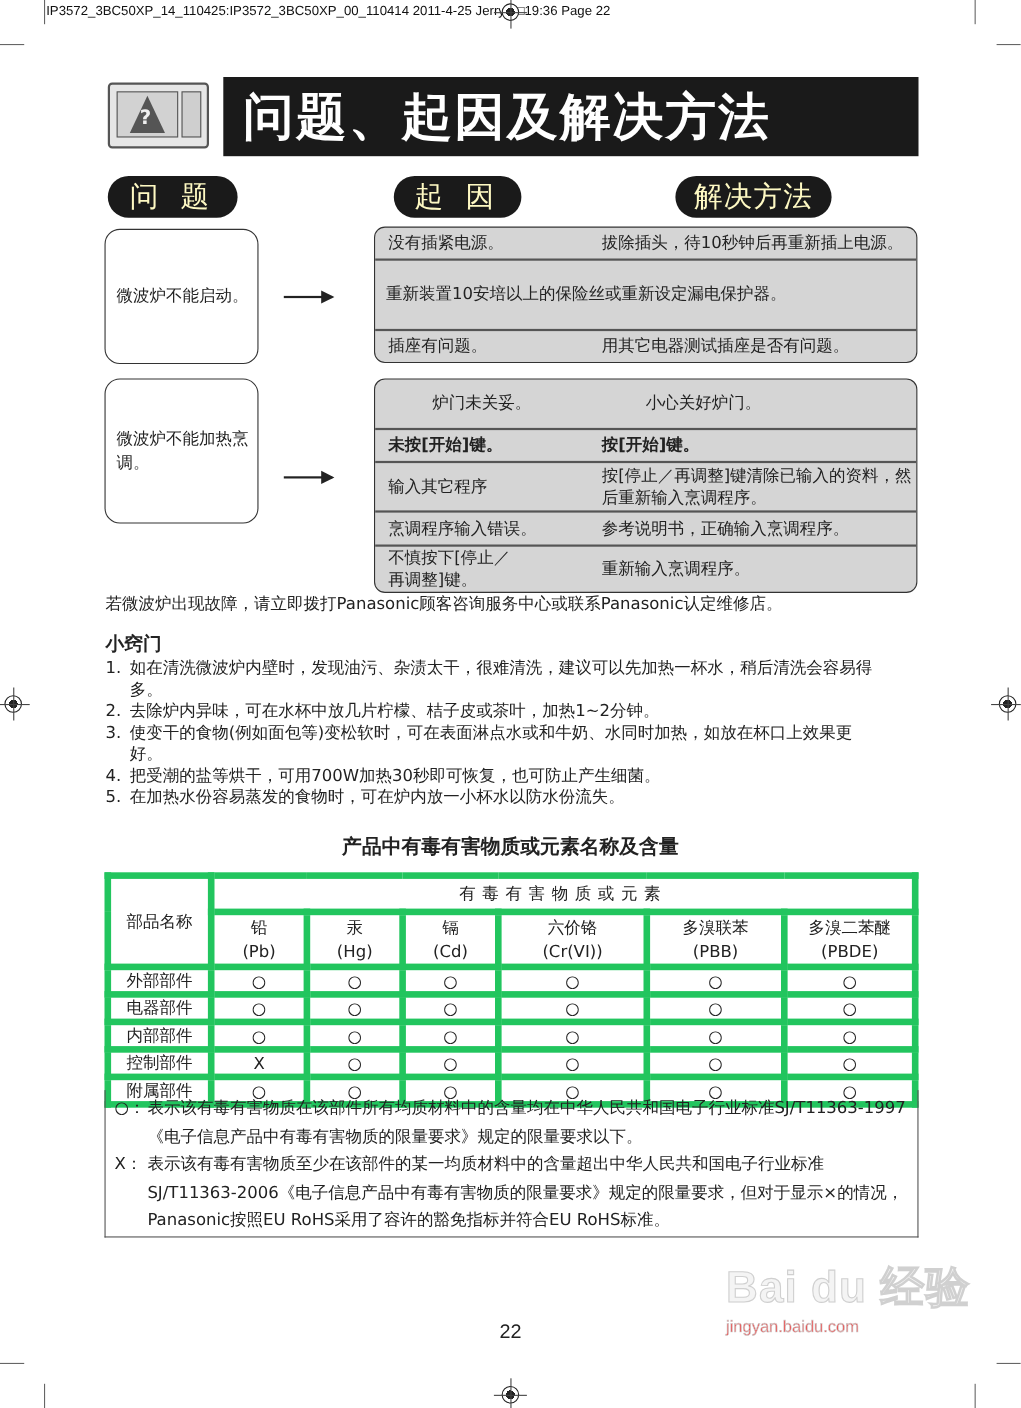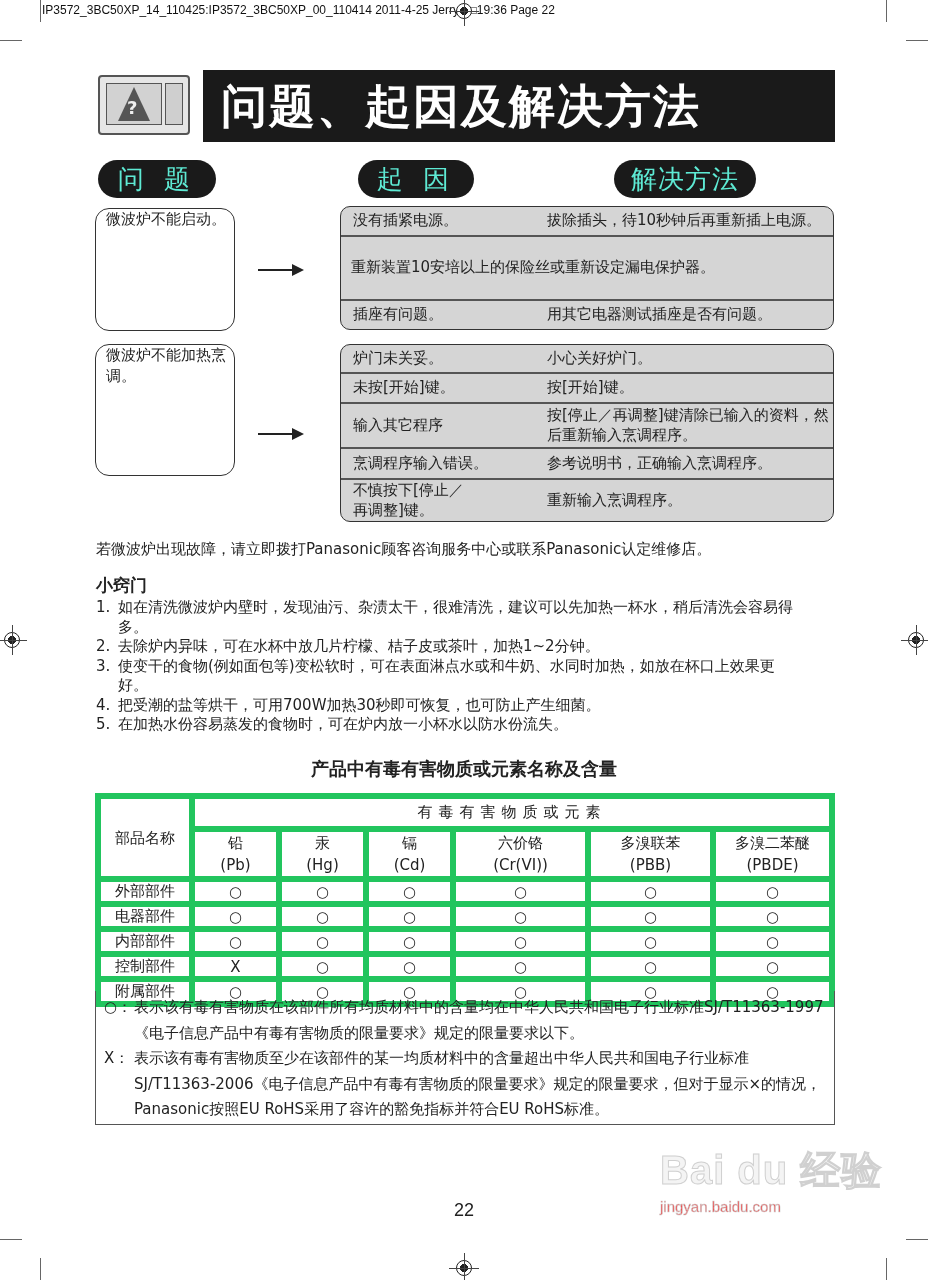--- a/index.html
+++ b/index.html
@@ -14,23 +14,23 @@
   .reg::after { top: -8px; bottom: -8px; left: 6.5px; width: 1px; }
 
   .title-icon { position: absolute; left: 98px; top: 75px; width: 92px; height: 60px; border: 2px solid #555; border-radius: 4px; background: #e6e6e6; }
   .title-icon .screen { position: absolute; left: 6px; top: 6px; width: 56px; height: 42px; border: 1.5px solid #555; background: #d2d2d2; }
   .title-icon .panel { position: absolute; right: 5px; top: 6px; width: 18px; height: 42px; border: 1.5px solid #555; background: #cfcfcf; }
   .title-icon .tri { position: absolute; left: 18px; top: 10px; width: 0; height: 0; border-left: 16px solid transparent; border-right: 16px solid transparent; border-bottom: 34px solid #555; }
   .title-icon .q { position: absolute; left: 27px; top: 20px; font-size: 18px; font-weight: bold; color: #eee; }
 
   .title-bar { position: absolute; left: 203px; top: 70px; width: 632px; height: 72px; background: #1a1a1a; color: #fff; font-size: 46px; font-weight: bold; padding-left: 18px; line-height: 72px; letter-spacing: 2px; }
 
-  .pill { position: absolute; top: 160px; height: 38px; background: #1a1a1a; color: #5eead4; border-radius: 19px; font-size: 26px; line-height: 38px; text-align: center; letter-spacing: 6px; }
-
-  .problem-box { position: absolute; left: 95px; width: 140px; border: 1.5px solid #333; border-radius: 14px; background: #fff; font-size: 15px; display: flex; align-items: flex-start; padding: 0 6px 0 10px; line-height: 1.4; }
+  .pill { position: absolute; top: 160px; height: 38px; background: #1a1a1a; color: #fef9c3; border-radius: 19px; font-size: 26px; line-height: 38px; text-align: center; letter-spacing: 6px; }
+
+  .problem-box { position: absolute; left: 95px; width: 140px; border: 1.5px solid #333; border-radius: 14px; background: #fff; font-size: 15px; display: flex; align-items: center; padding: 0 6px 0 10px; line-height: 1.4; }
   .arrow { position: absolute; left: 258px; width: 44px; height: 2px; background: #222; }
   .arrow::after { content: ""; position: absolute; right: -2px; top: -5px; border-left: 12px solid #222; border-top: 6px solid transparent; border-bottom: 6px solid transparent; }
 
   .cause-panel { position: absolute; left: 340px; width: 494px; border: 1.5px solid #333; border-radius: 10px; background: #d5d5d5; overflow: hidden; }
   .cause-row { display: flex; border-top: 2px solid #555; font-size: 15px; line-height: 1.3; align-items: center; }
   .cause-row:first-child { border-top: none; }
   .cause-row .c { width: 196px; padding: 4px 10px 4px 12px; }
   .cause-row .s { flex: 1; padding: 4px 4px 4px 10px; }
 
   .notice { position: absolute; left: 96px; top: 540px; font-size: 15px; }
@@ -102,25 +102,25 @@
     <div class="c">插座有问题。</div>
     <div class="s">用其它电器测试插座是否有问题。</div>
   </div>
 </div>
 
 <div class="problem-box" style="top:344px;height:132px;">
   <span>微波炉不能加热烹调。</span>
 </div>
 <div class="arrow" style="top:433px;"></div>
 <div class="cause-panel" style="top:344px;">
-  <div class="cause-row" style="height:27px;">
+  <div class="cause-row" style="height:44px;padding-left:40px;">
     <div class="c">炉门未关妥。</div>
     <div class="s">小心关好炉门。</div>
   </div>
-  <div class="cause-row" style="height:30px;">
+  <div class="cause-row" style="height:30px;font-weight:bold;">
     <div class="c">未按[开始]键。</div>
     <div class="s">按[开始]键。</div>
   </div>
   <div class="cause-row" style="height:45px;">
     <div class="c">输入其它程序</div>
     <div class="s">按[停止／再调整]键清除已输入的资料，然后重新输入烹调程序。</div>
   </div>
   <div class="cause-row" style="height:31px;">
     <div class="c">烹调程序输入错误。</div>
     <div class="s">参考说明书，正确输入烹调程序。</div>

